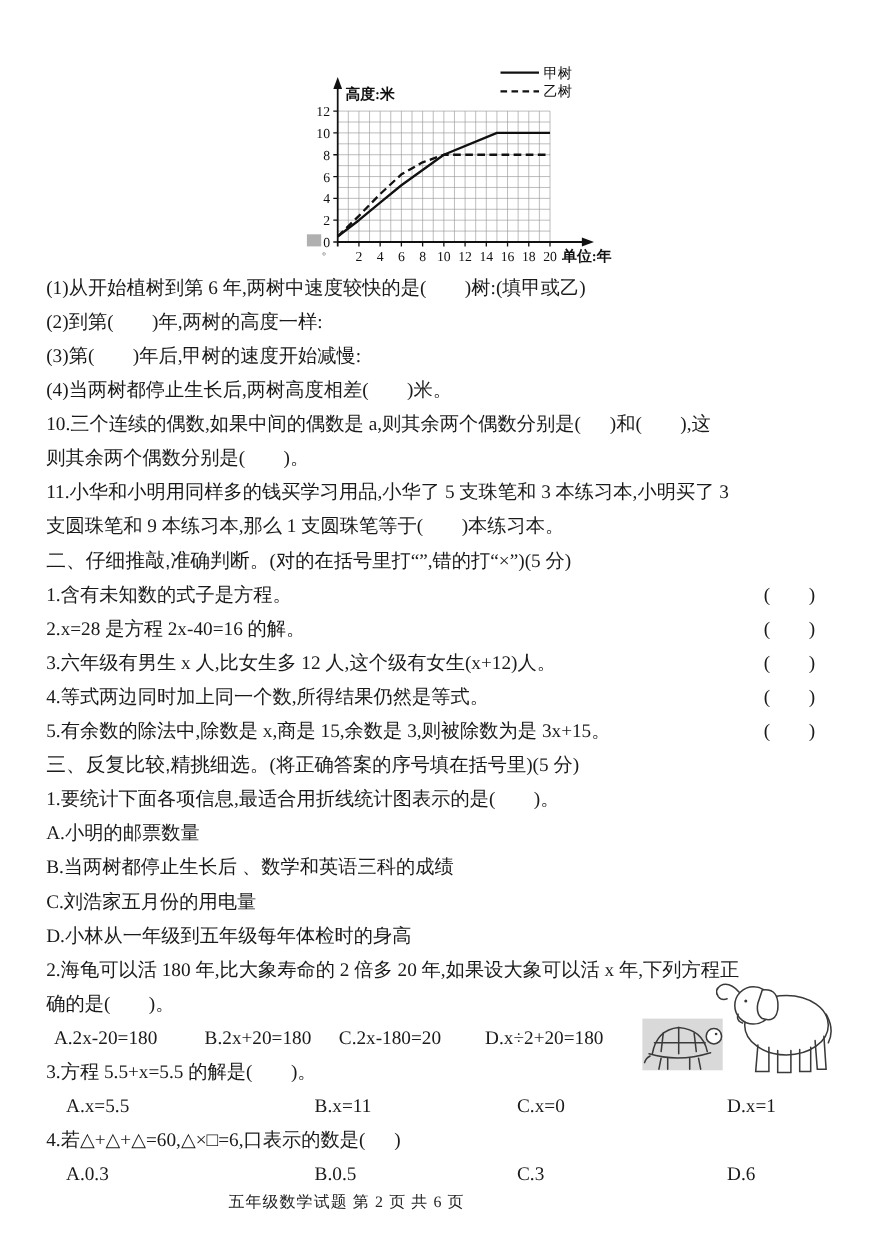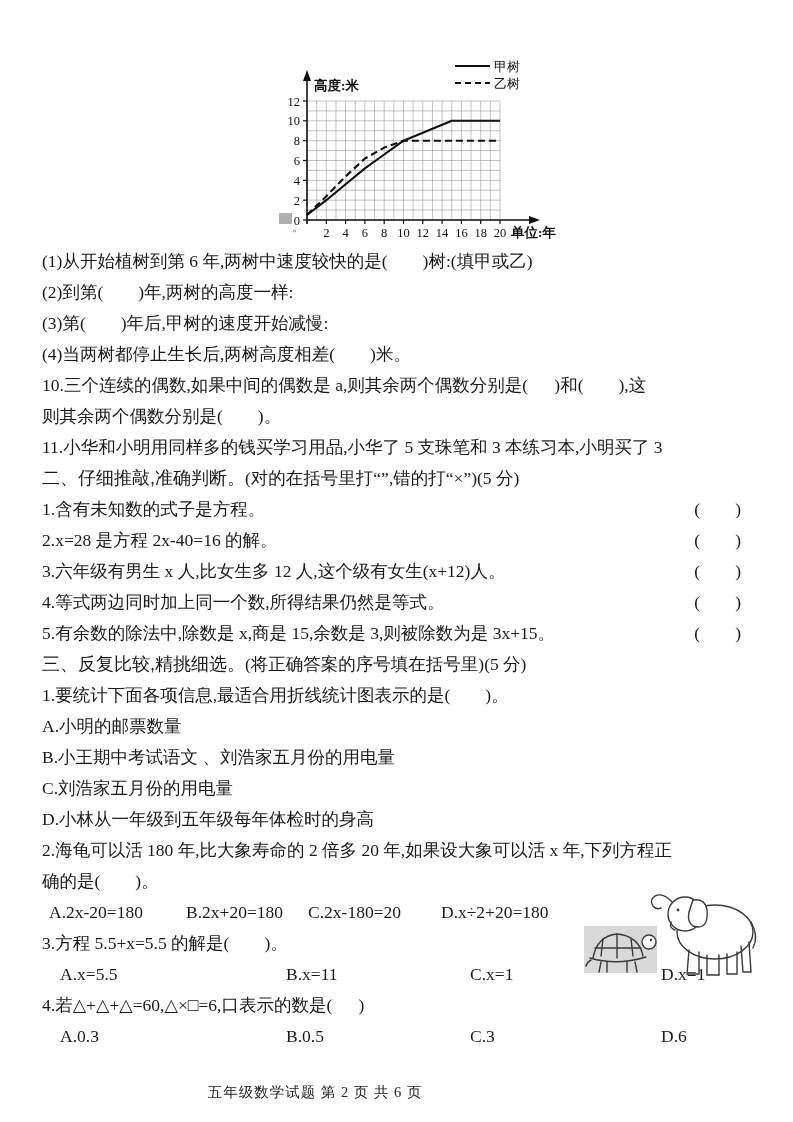--- a/index.html
+++ b/index.html
@@ -128,37 +128,38 @@
 </div>
 
 <div class="content" id="content">
     <div class="row"><span class="t">(1)从开始植树到第 6 年,两树中速度较快的是(        )树:(填甲或乙)</span></div>
     <div class="row"><span class="t">(2)到第(        )年,两树的高度一样:</span></div>
     <div class="row"><span class="t">(3)第(        )年后,甲树的速度开始减慢:</span></div>
     <div class="row"><span class="t">(4)当两树都停止生长后,两树高度相差(        )米。</span></div>
     <div class="row"><span class="t">10.三个连续的偶数,如果中间的偶数是 a,则其余两个偶数分别是(      )和(        ),这</span></div>
     <div class="row"><span class="t">则其余两个偶数分别是(        )。</span></div>
     <div class="row"><span class="t">11.小华和小明用同样多的钱买学习用品,小华了 5 支珠笔和 3 本练习本,小明买了 3</span></div>
+    <div class="row"><span class="t">支圆珠笔和 9 本练习本,那么 1 支圆珠笔等于(        )本练习本。</span></div>
     <div class="row"><span class="bold">二、仔细推敲,准确判断。</span><span class="t">(对的在括号里打“”,错的打“×”)(5 分)</span></div>
     <div class="row"><span class="t">1.含有未知数的式子是方程。</span><span class="r">(        )</span></div>
     <div class="row"><span class="t">2.x=28 是方程 2x-40=16 的解。</span><span class="r">(        )</span></div>
     <div class="row"><span class="t">3.六年级有男生 x 人,比女生多 12 人,这个级有女生(x+12)人。</span><span class="r">(        )</span></div>
     <div class="row"><span class="t">4.等式两边同时加上同一个数,所得结果仍然是等式。</span><span class="r">(        )</span></div>
     <div class="row"><span class="t">5.有余数的除法中,除数是 x,商是 15,余数是 3,则被除数为是 3x+15。</span><span class="r">(        )</span></div>
     <div class="row"><span class="bold">三、反复比较,精挑细选。</span><span class="t">(将正确答案的序号填在括号里)(5 分)</span></div>
     <div class="row"><span class="t">1.要统计下面各项信息,最适合用折线统计图表示的是(        )。</span></div>
     <div class="row"><span class="t">A.小明的邮票数量</span></div>
-    <div class="row"><span class="t">B.小王期中考试语文 、刘浩家五月份的用电量</span></div>
+    <div class="row"><span class="t">B.当两树都停止生长后 、数学和英语三科的成绩</span></div>
     <div class="row"><span class="t">C.刘浩家五月份的用电量</span></div>
     <div class="row"><span class="t">D.小林从一年级到五年级每年体检时的身高</span></div>
     <div class="row"><span class="t">2.海龟可以活 180 年,比大象寿命的 2 倍多 20 年,如果设大象可以活 x 年,下列方程正</span></div>
     <div class="row"><span class="t">确的是(        )。</span></div>
     <div class="row eq"><span class="opt">A.2x-20=180</span><span class="opt">B.2x+20=180</span><span class="opt">C.2x-180=20</span><span class="opt">D.x÷2+20=180</span></div>
     <div class="row"><span class="t">3.方程 5.5+x=5.5 的解是(        )。</span></div>
-    <div class="row wide"><span class="opt">A.x=5.5</span><span class="opt">B.x=11</span><span class="opt">C.x=1</span><span class="opt">D.x=1</span></div>
+    <div class="row wide"><span class="opt">A.x=5.5</span><span class="opt">B.x=11</span><span class="opt">C.x=0</span><span class="opt">D.x=1</span></div>
     <div class="row"><span class="t">4.若△+△+△=60,△×□=6,口表示的数是(      )</span></div>
     <div class="row wide"><span class="opt">A.0.3</span><span class="opt">B.0.5</span><span class="opt">C.3</span><span class="opt">D.6</span></div>
   </div>
 
 <div class="illus-wrap">
   <svg width="180" height="95" viewBox="0 0 180 95">
     <g>
       <rect x="1" y="42" width="73" height="47" fill="#d9d9d9"></rect>
       <g fill="none" stroke="#3a3a3a" stroke-width="1.4" stroke-linecap="round">
         <path d="M10,74 Q14,52 34,50 Q56,52 60,72"></path>

